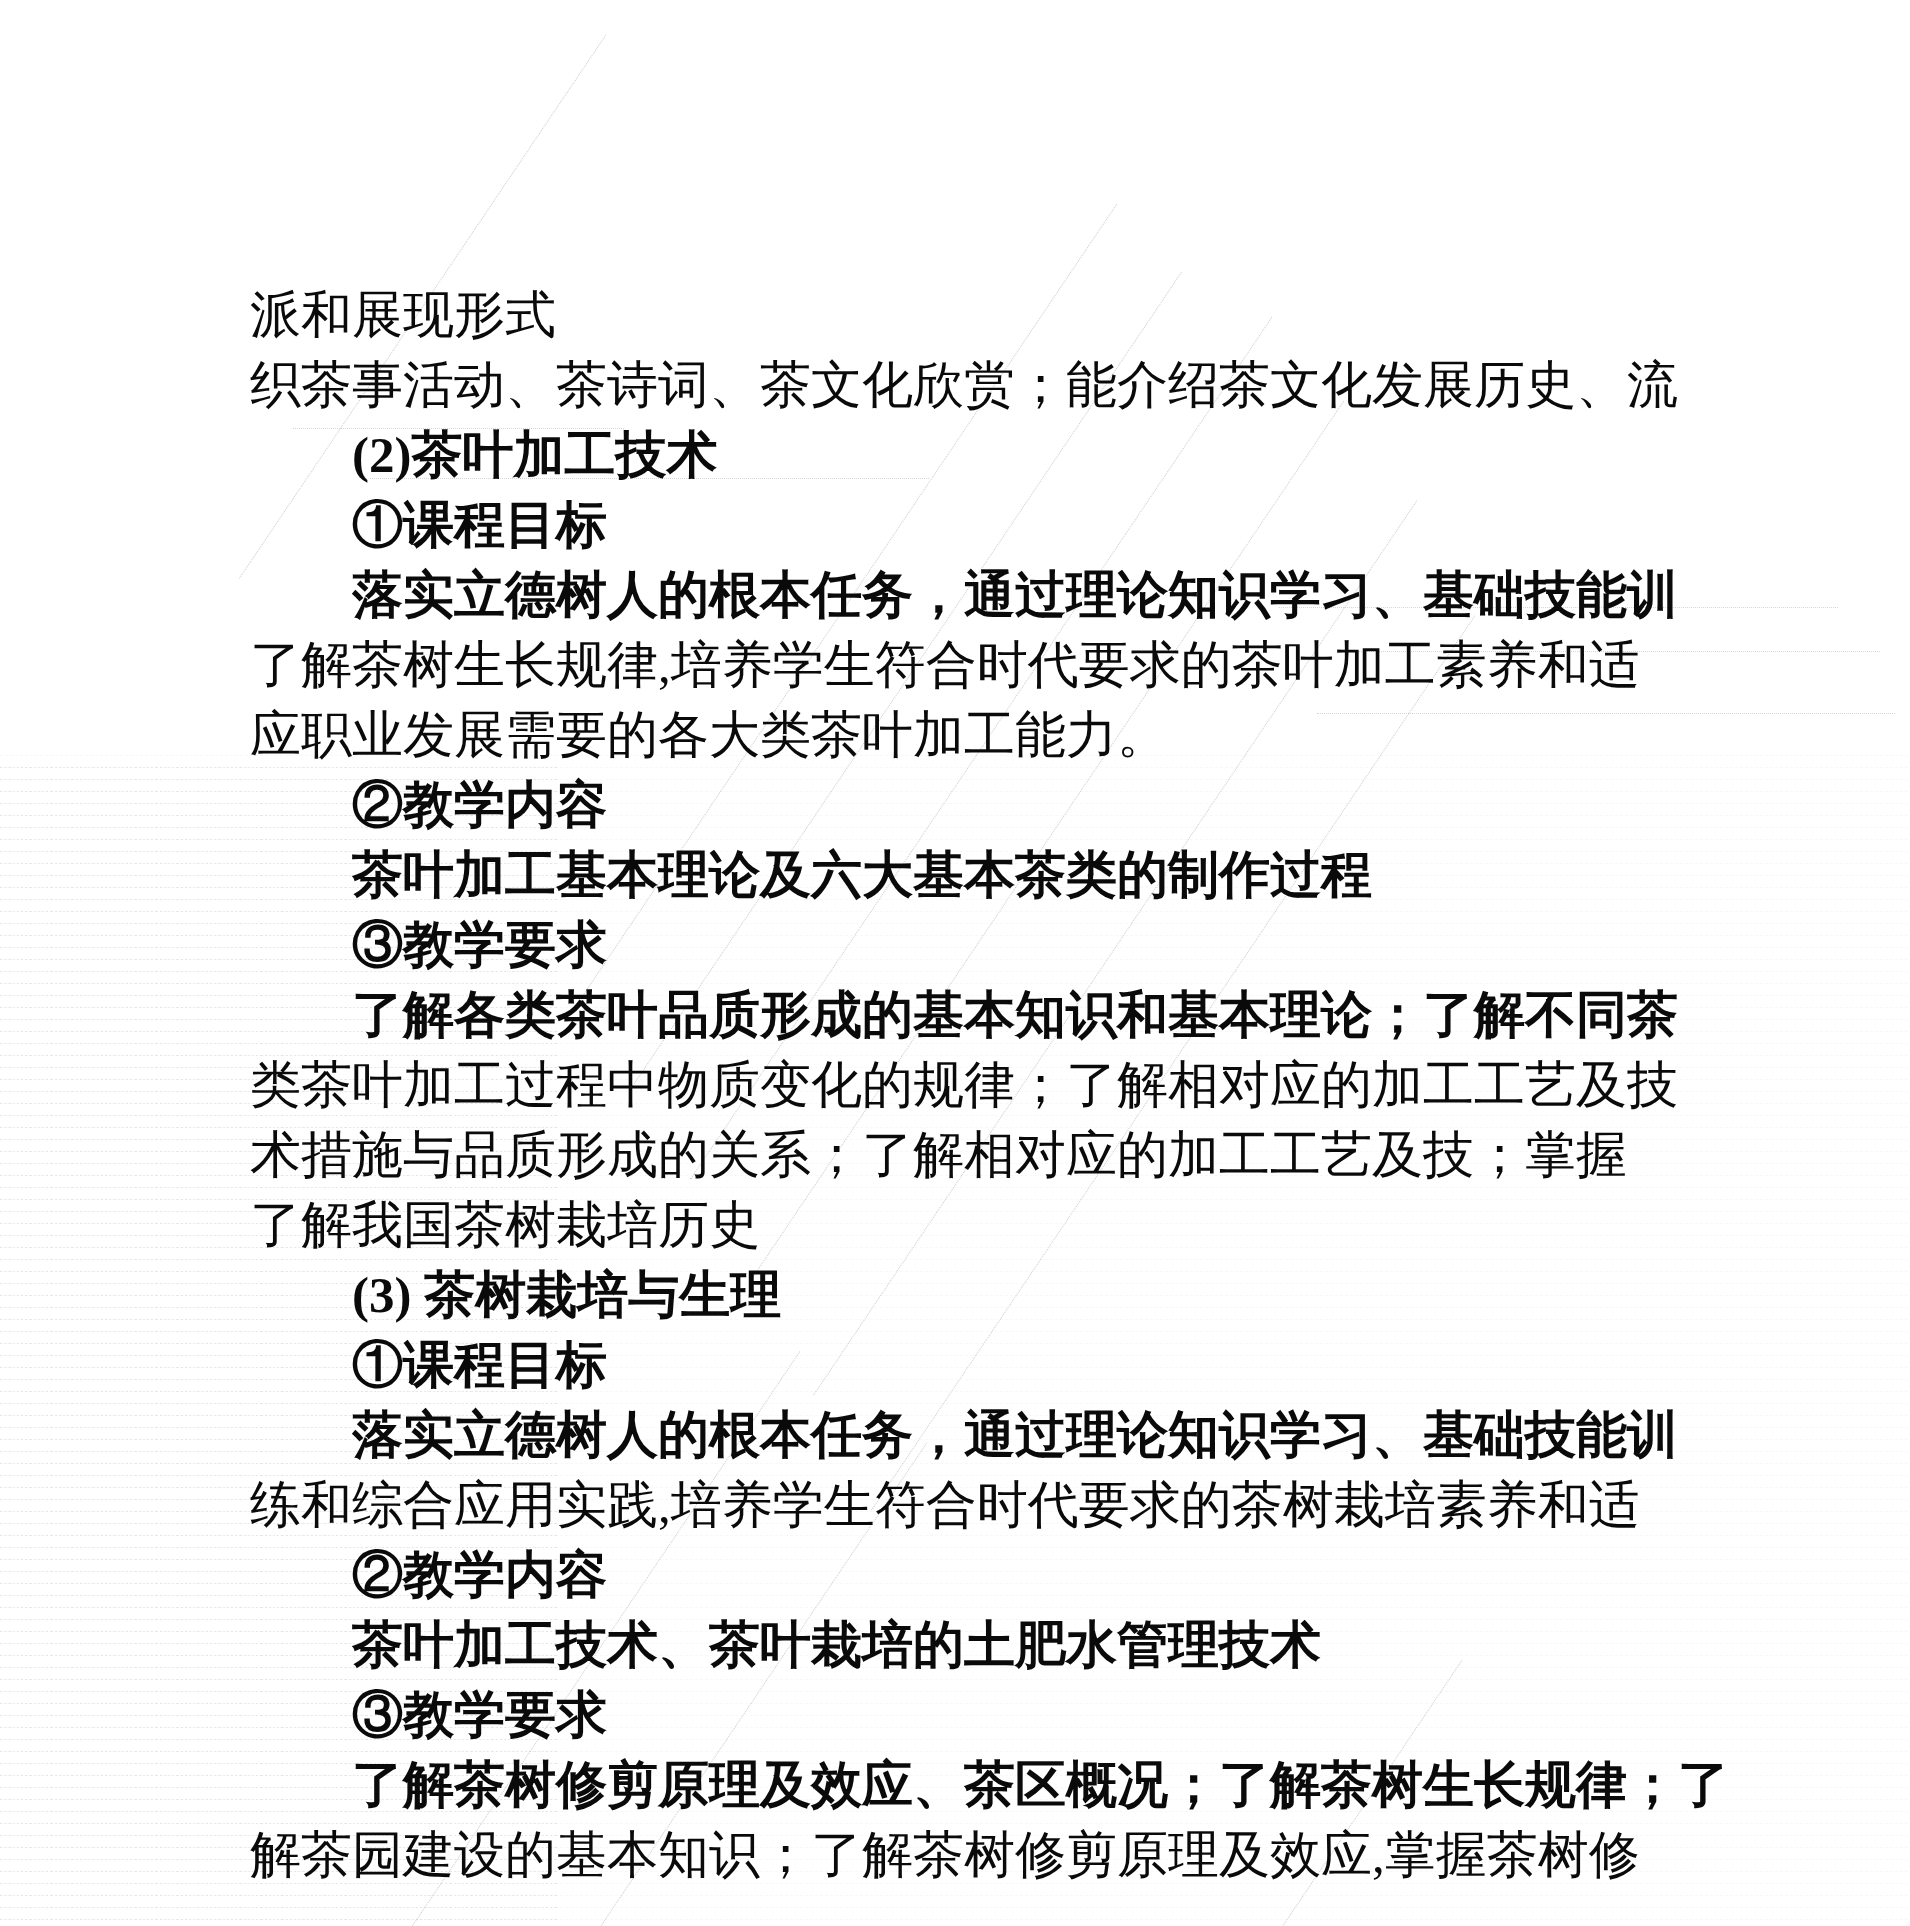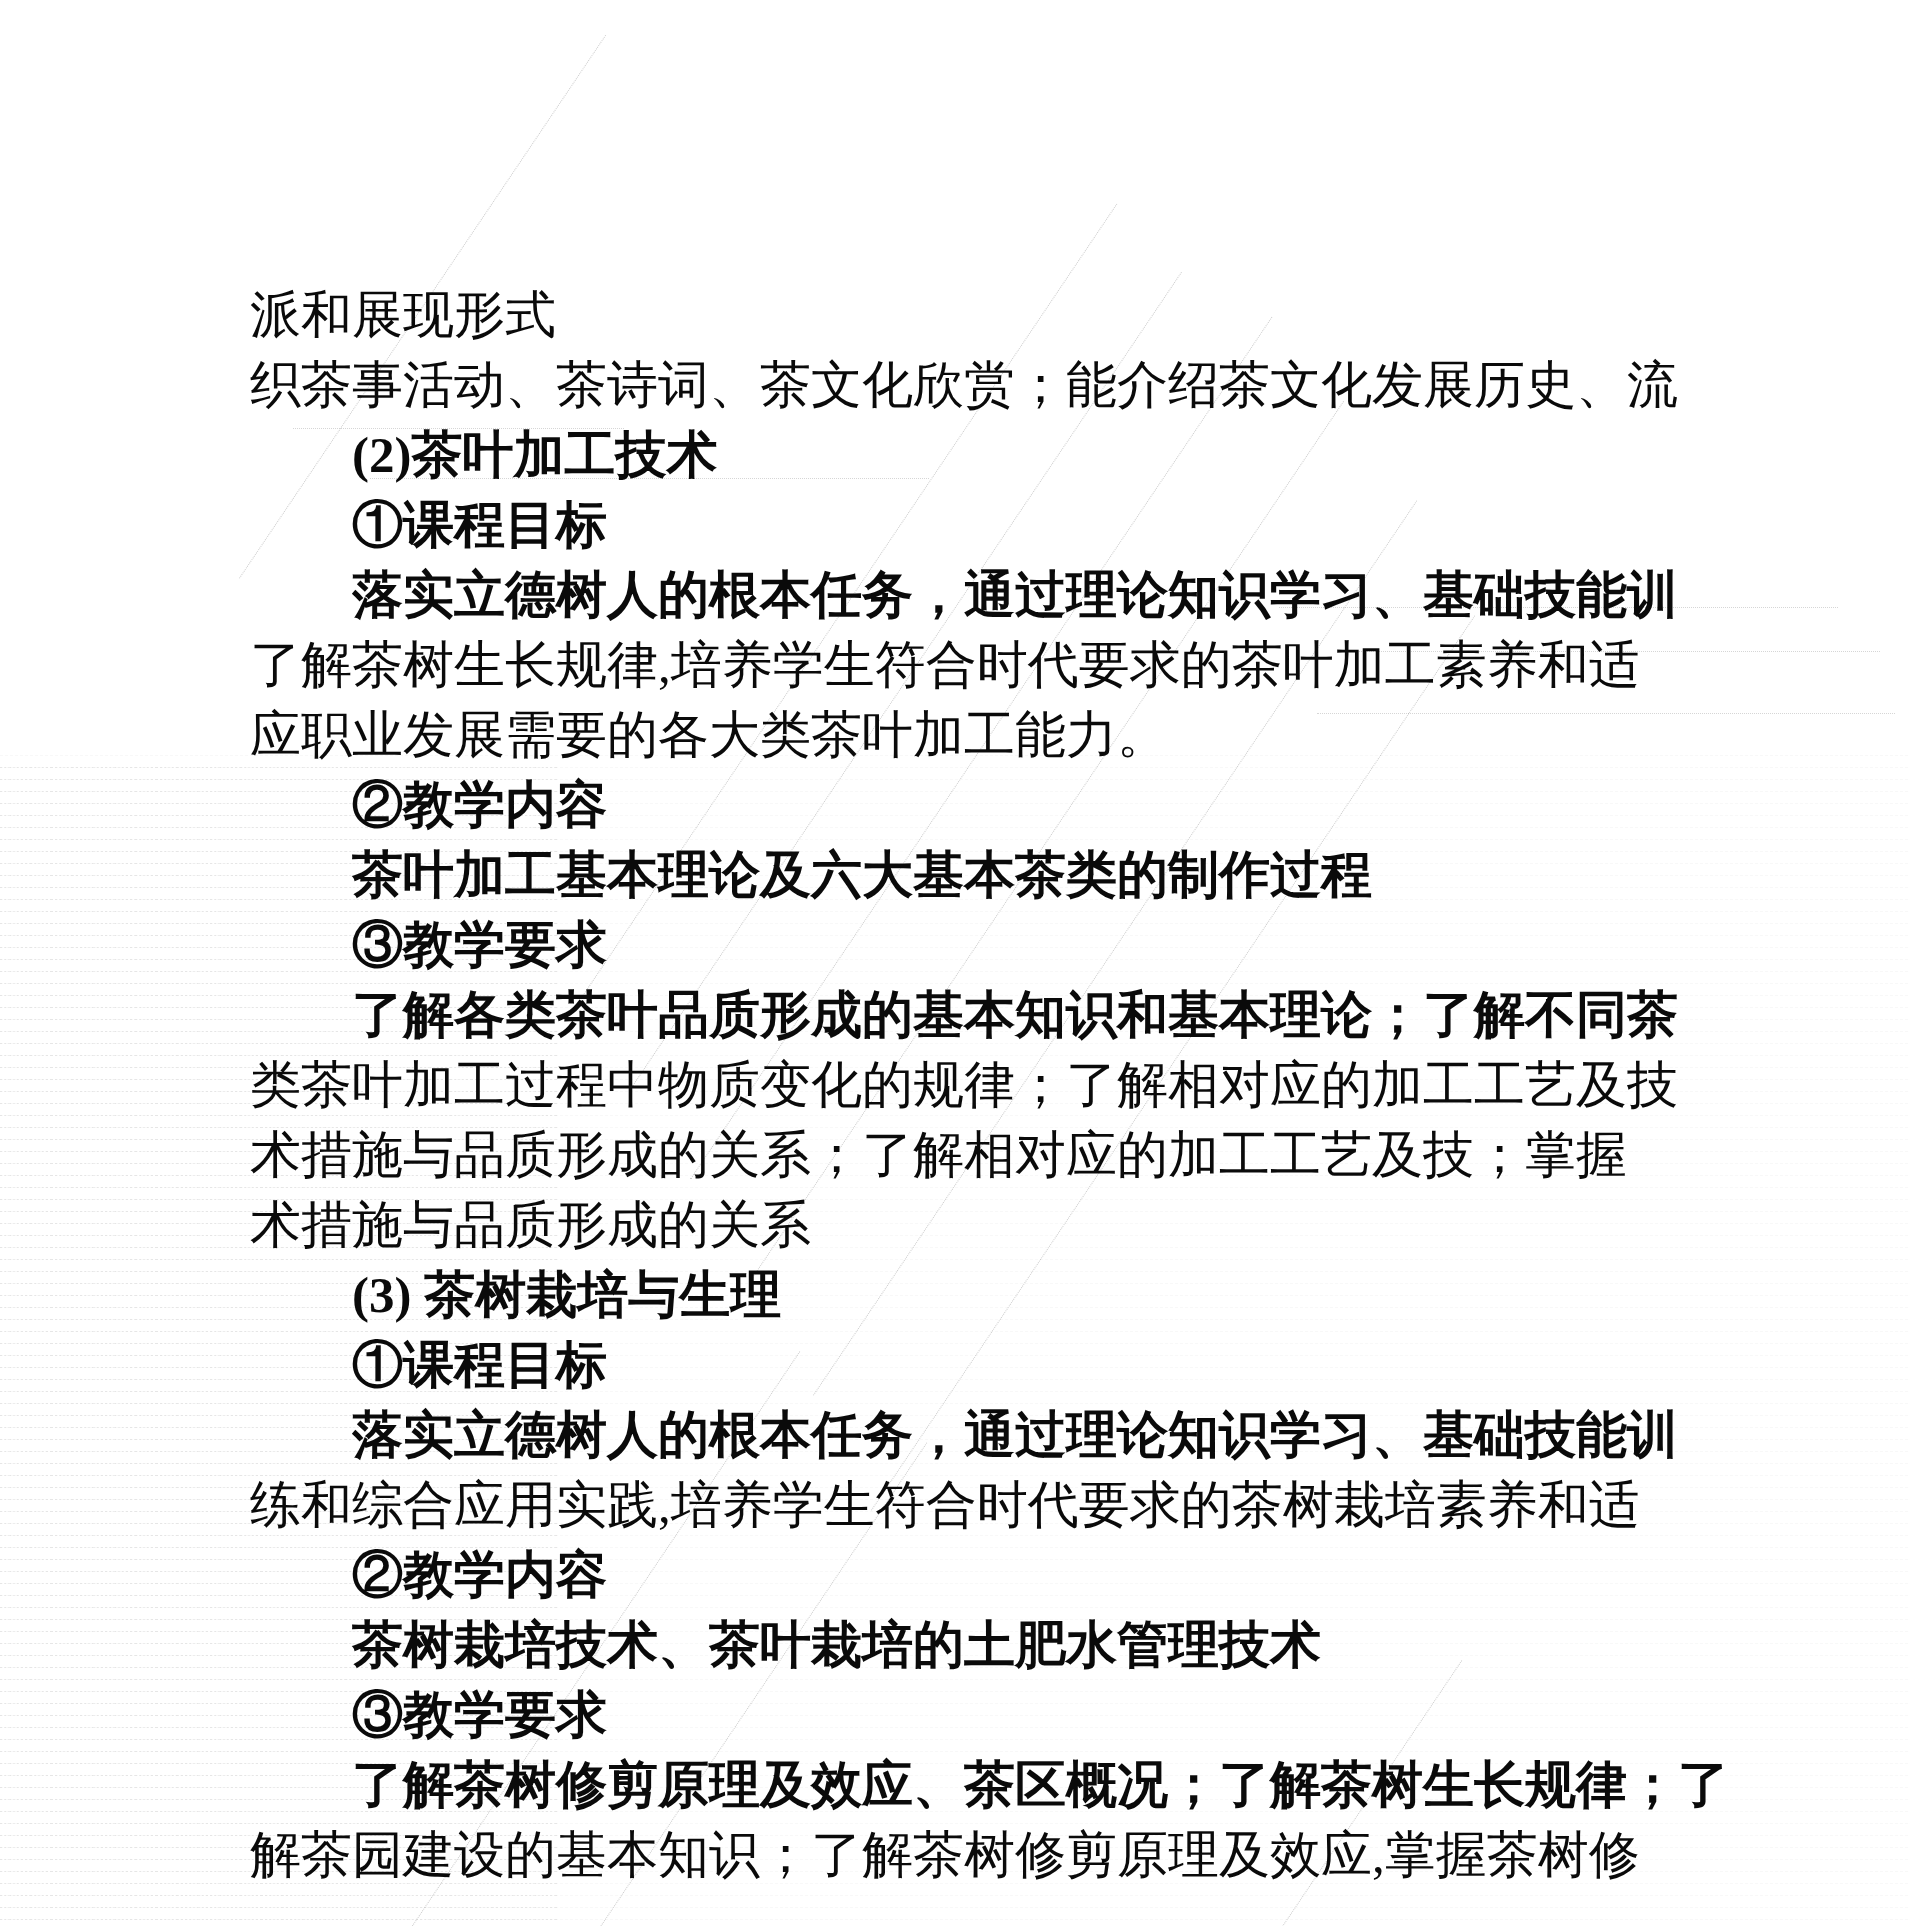--- a/index.html
+++ b/index.html
@@ -94,26 +94,26 @@
       <div class="line indent">①课程目标</div>
       <div class="line indent">落实立德树人的根本任务，通过理论知识学习、基础技能训</div>
       <div class="line">了解茶树生长规律,培养学生符合时代要求的茶叶加工素养和适</div>
       <div class="line">应职业发展需要的各大类茶叶加工能力。</div>
       <div class="line indent">②教学内容</div>
       <div class="line indent">茶叶加工基本理论及六大基本茶类的制作过程</div>
       <div class="line indent">③教学要求</div>
       <div class="line indent">了解各类茶叶品质形成的基本知识和基本理论；了解不同茶</div>
       <div class="line">类茶叶加工过程中物质变化的规律；了解相对应的加工工艺及技</div>
       <div class="line">术措施与品质形成的关系；了解相对应的加工工艺及技；掌握</div>
-      <div class="line">术措施与品质形成的关系</div>
+      <div class="line">了解我国茶树栽培历史</div>
       <div class="line indent">(3) 茶树栽培与生理</div>
       <div class="line indent">①课程目标</div>
       <div class="line indent">落实立德树人的根本任务，通过理论知识学习、基础技能训</div>
       <div class="line">练和综合应用实践,培养学生符合时代要求的茶树栽培素养和适</div>
       <div class="line indent">②教学内容</div>
-      <div class="line indent">茶树栽培技术、茶叶栽培的土肥水管理技术</div>
+      <div class="line indent">茶叶加工技术、茶叶栽培的土肥水管理技术</div>
       <div class="line indent">③教学要求</div>
       <div class="line indent">了解茶树修剪原理及效应、茶区概况；了解茶树生长规律；了</div>
       <div class="line">解茶园建设的基本知识；了解茶树修剪原理及效应,掌握茶树修</div>
     </div>
 
 </div>
 
 
 </body></html>

